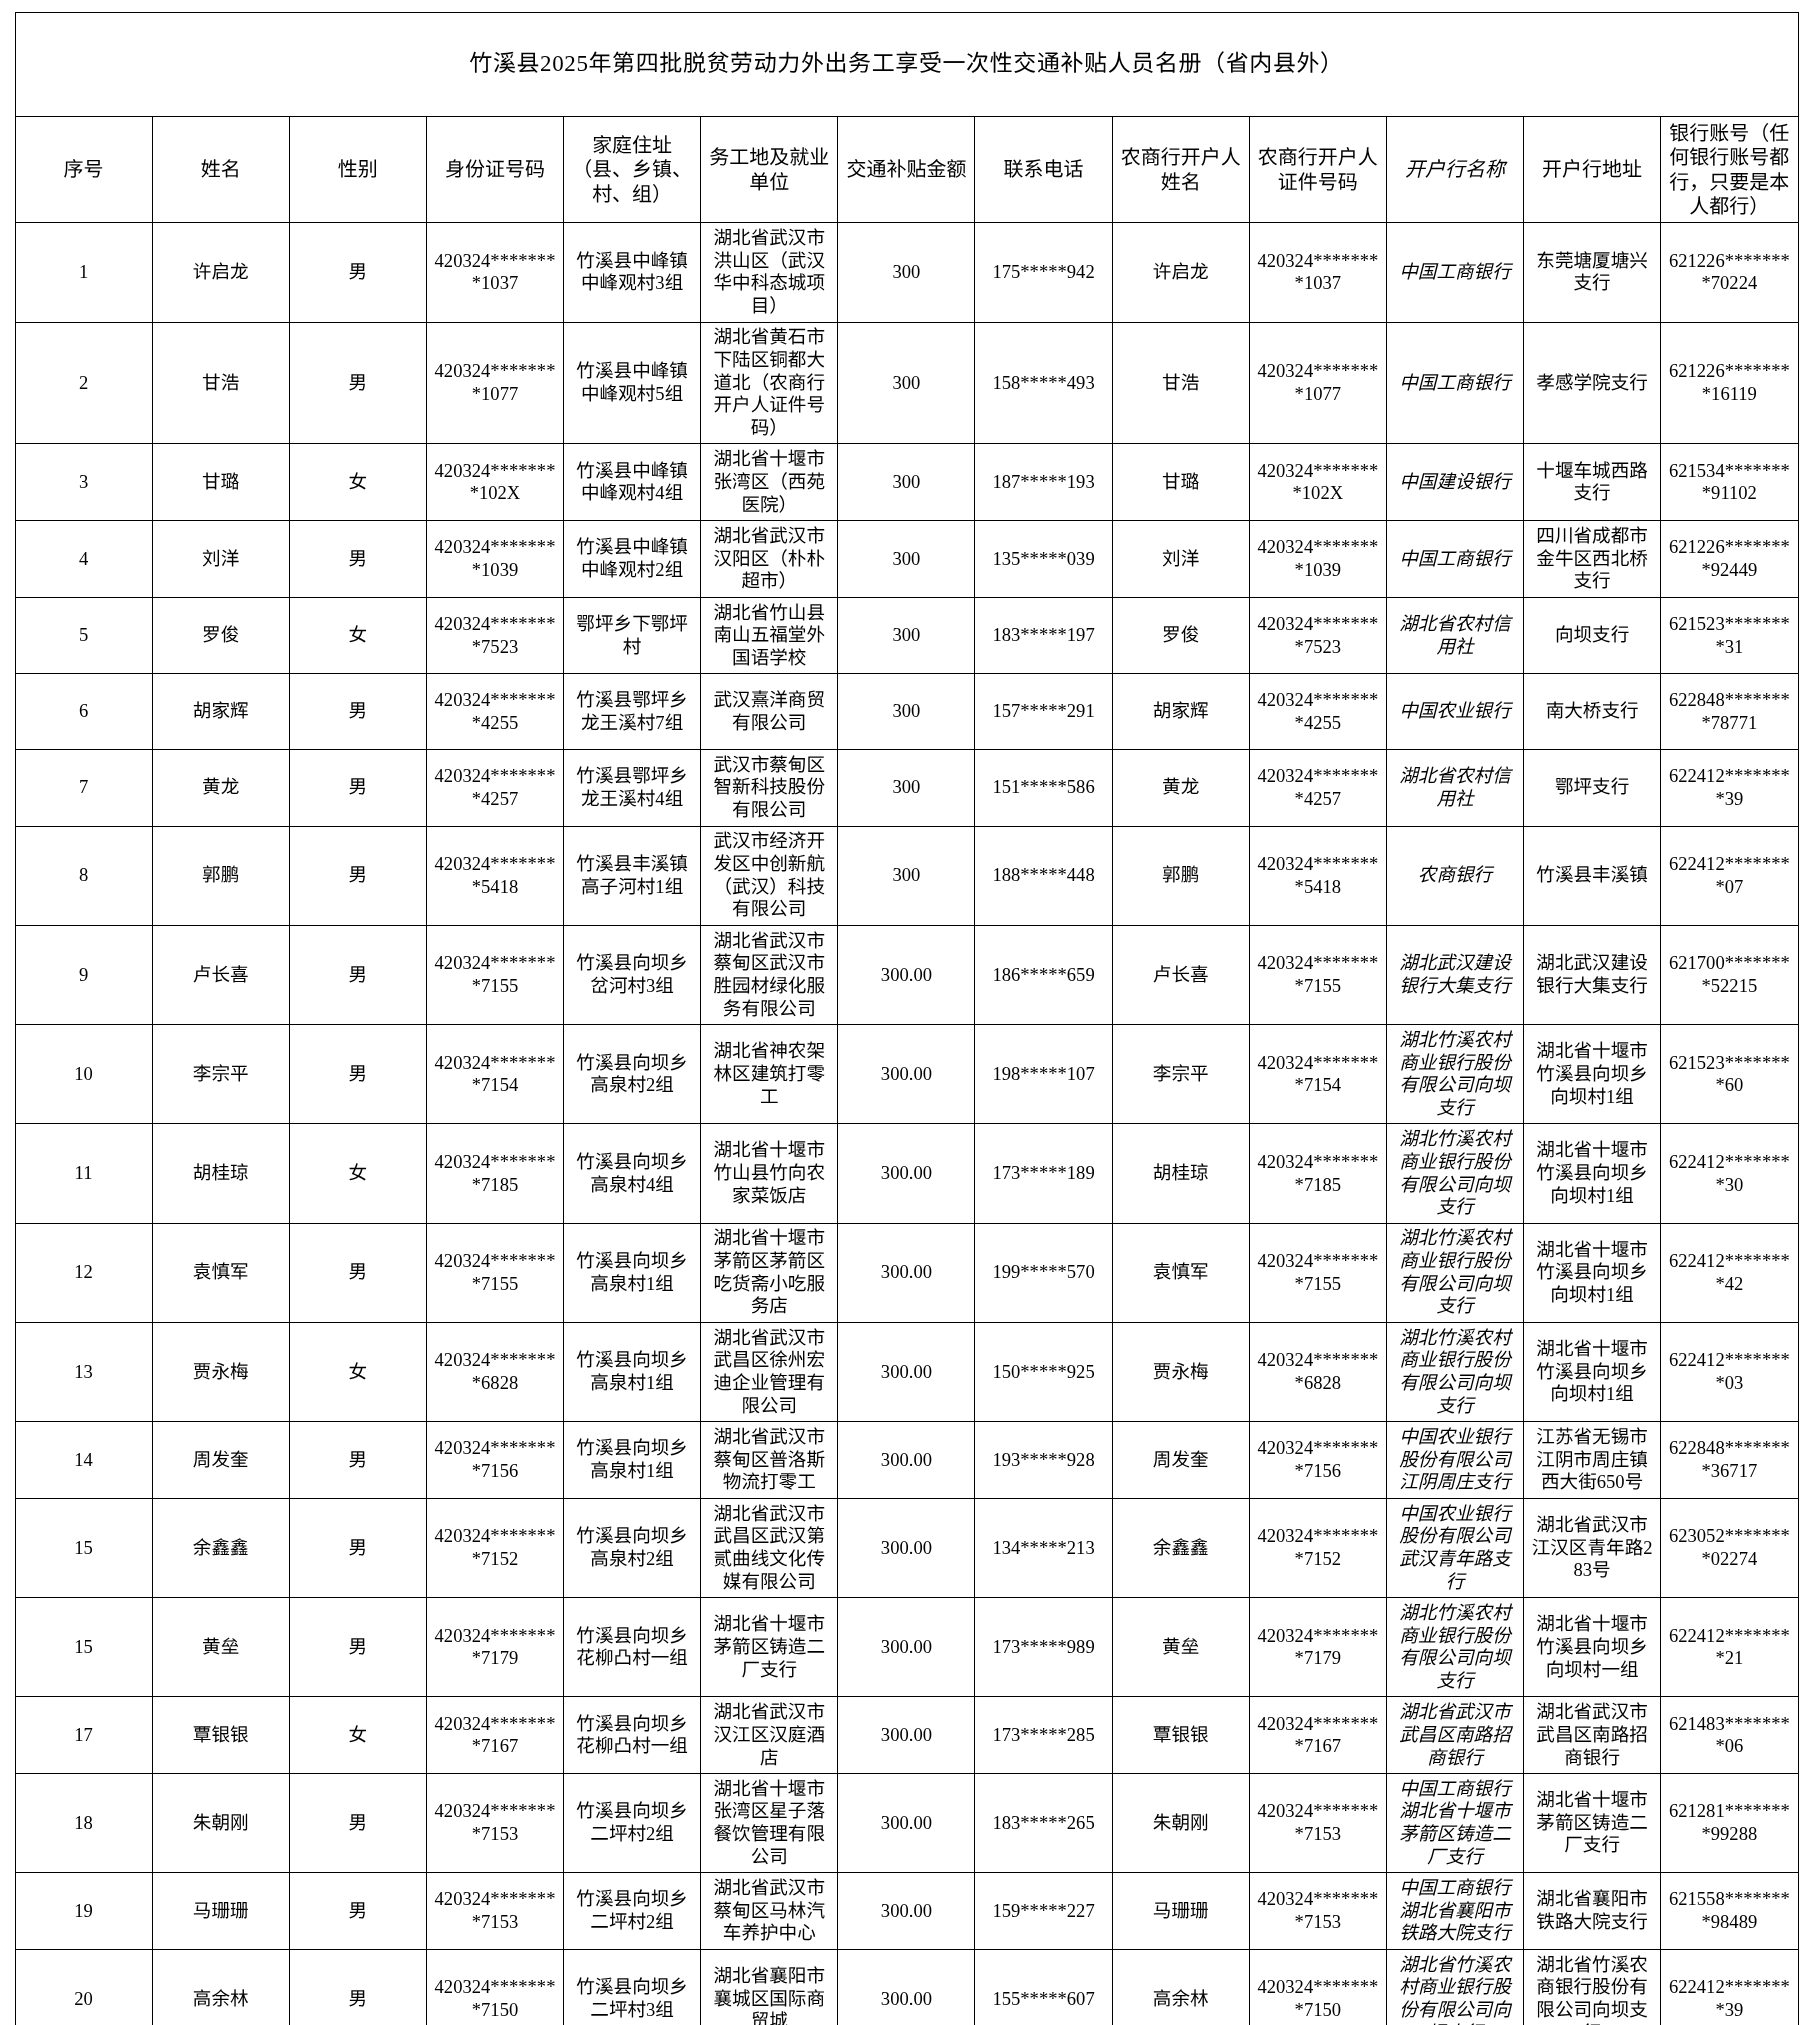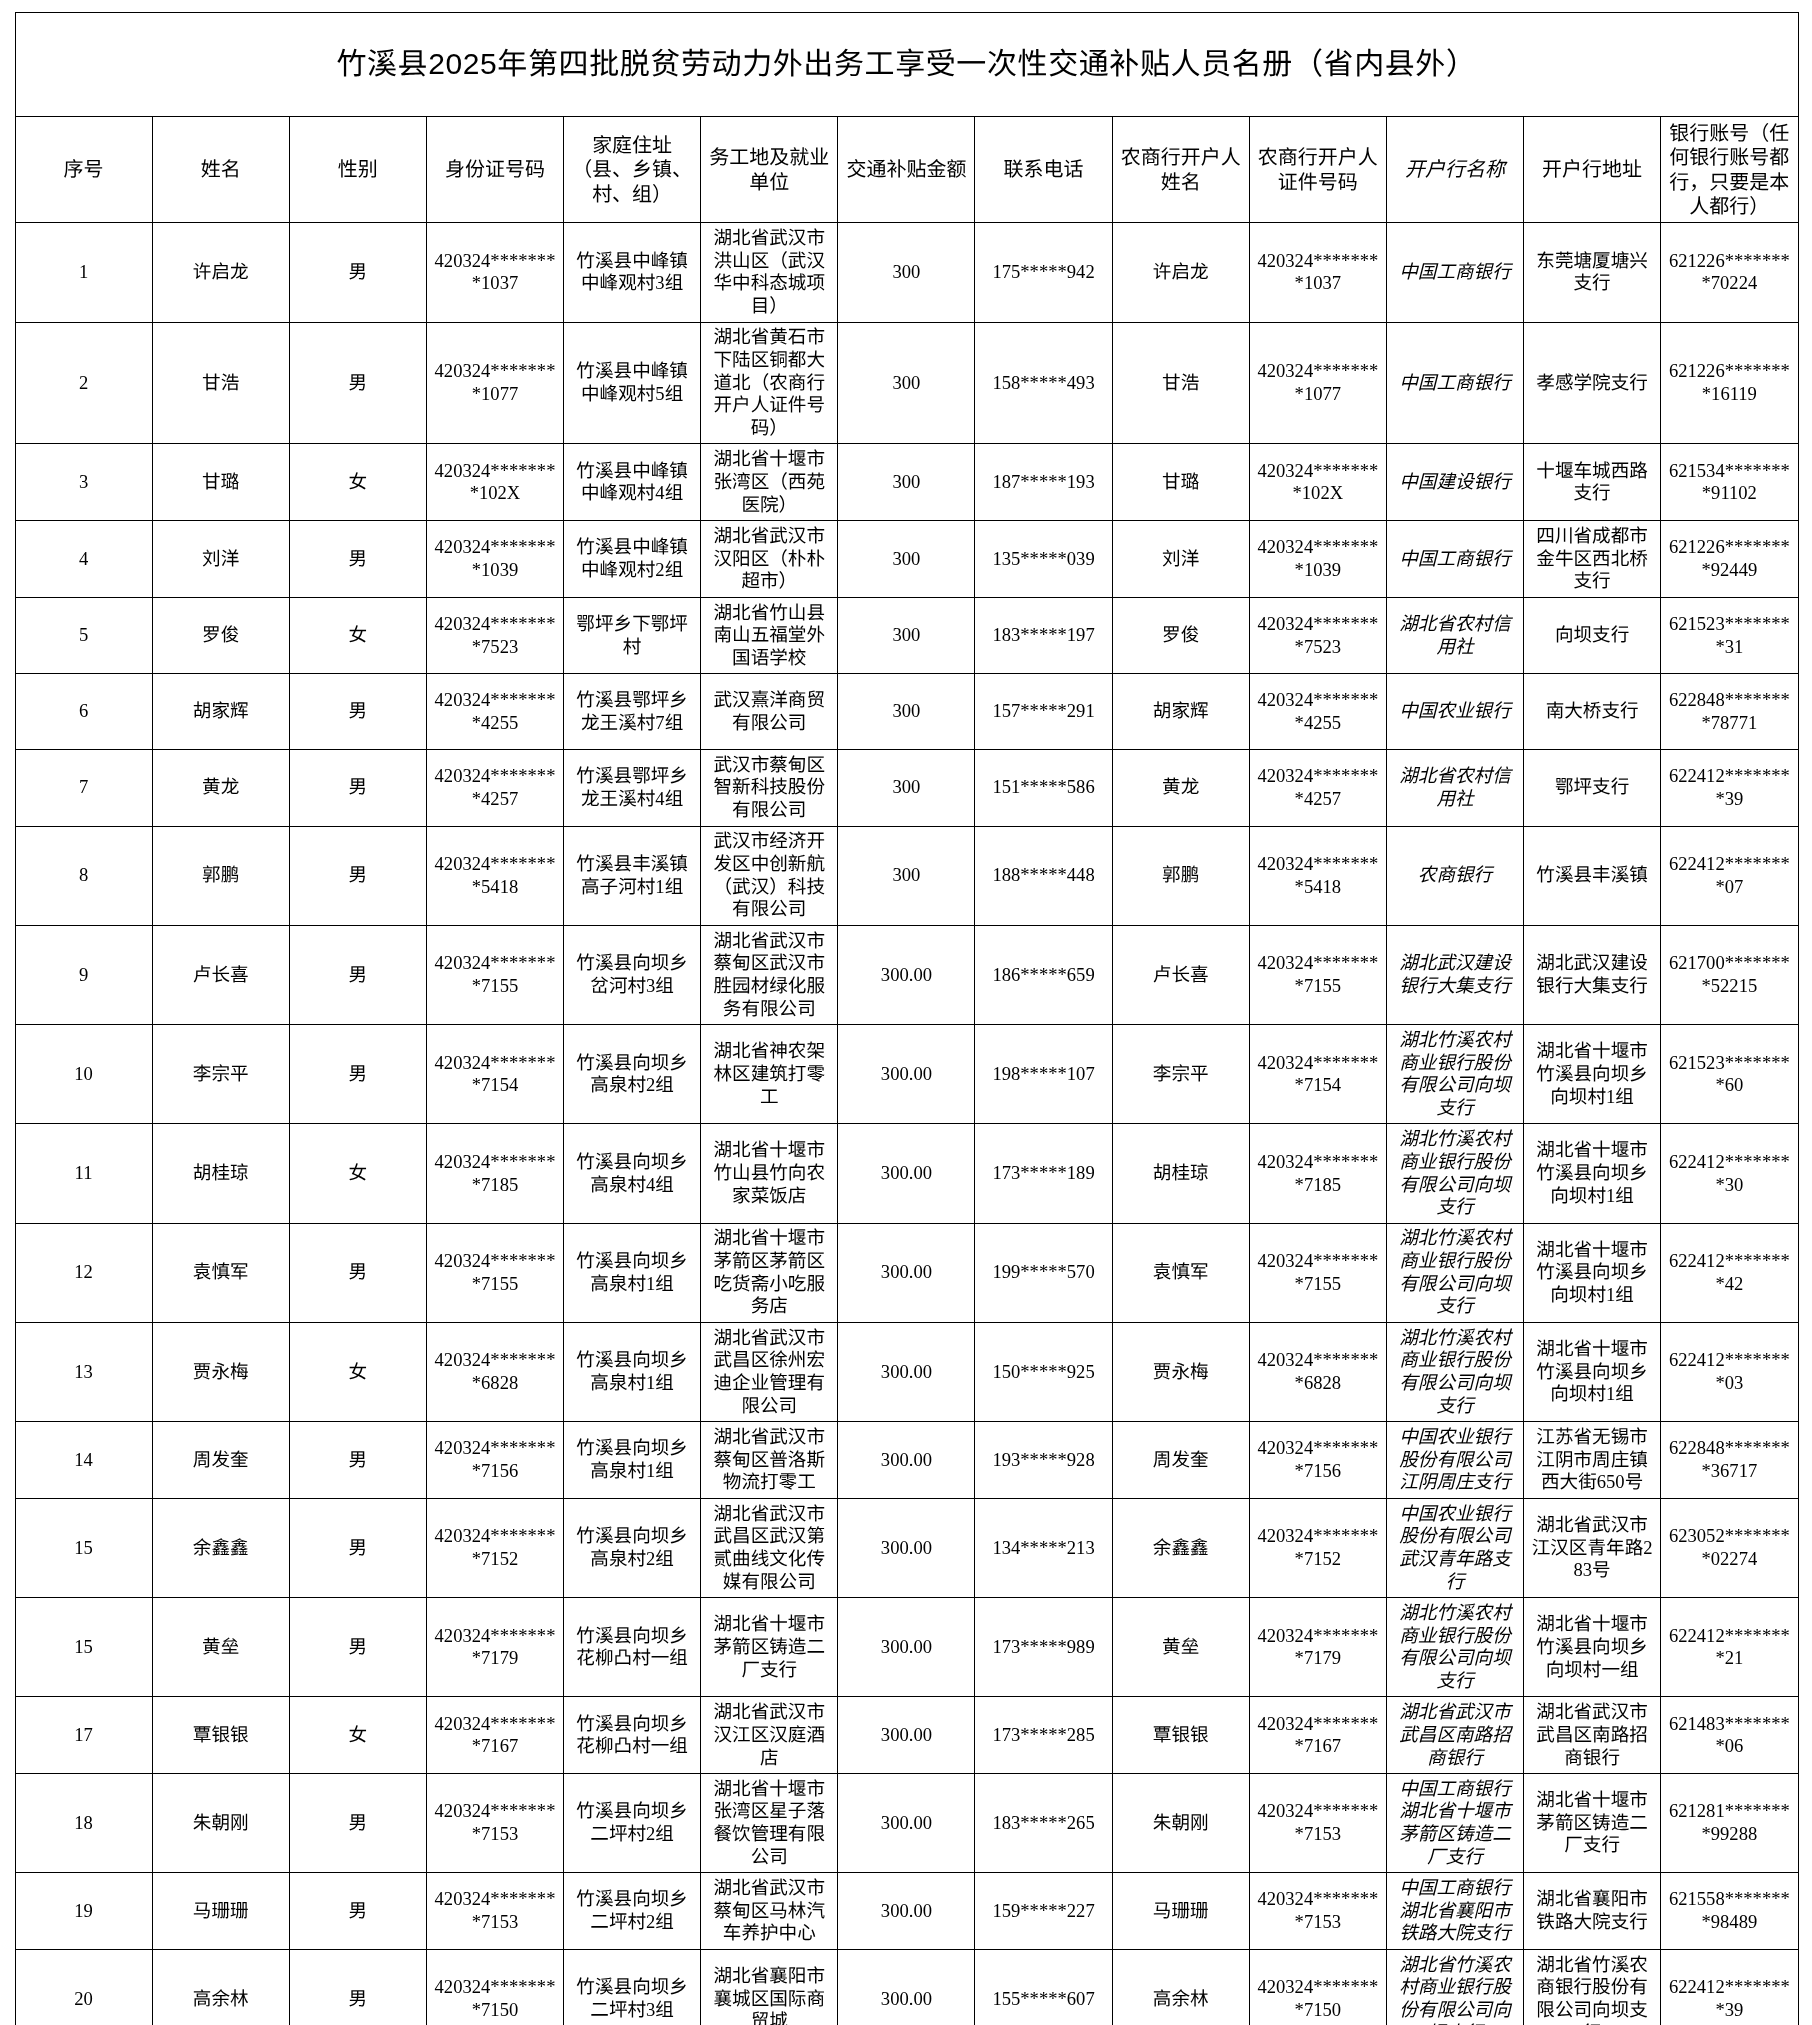--- a/index.html
+++ b/index.html
@@ -31,24 +31,24 @@
     text-align: center;
     vertical-align: middle;
     font-weight: normal;
     line-height: 1.22;
     word-break: break-all;
     overflow-wrap: break-word;
   }
   .title-cell {
     border: 1.9px solid #000000 !important;
     height: 96px;
-    font-size: 30px;
+    font-size: 23px;
     font-weight: bold;
     letter-spacing: 0.6px;
-    font-family: Liberation Sans, sans-serif;
+    font-family: Liberation Serif, serif;
     padding: 6.4px 13px;
   }
   thead td {
     font-size: 20px;
     font-weight: bold;
     height: 76px;
     border-width: 1.9px;
     padding: 3.8px 3.8px;
   }
   tbody td {

